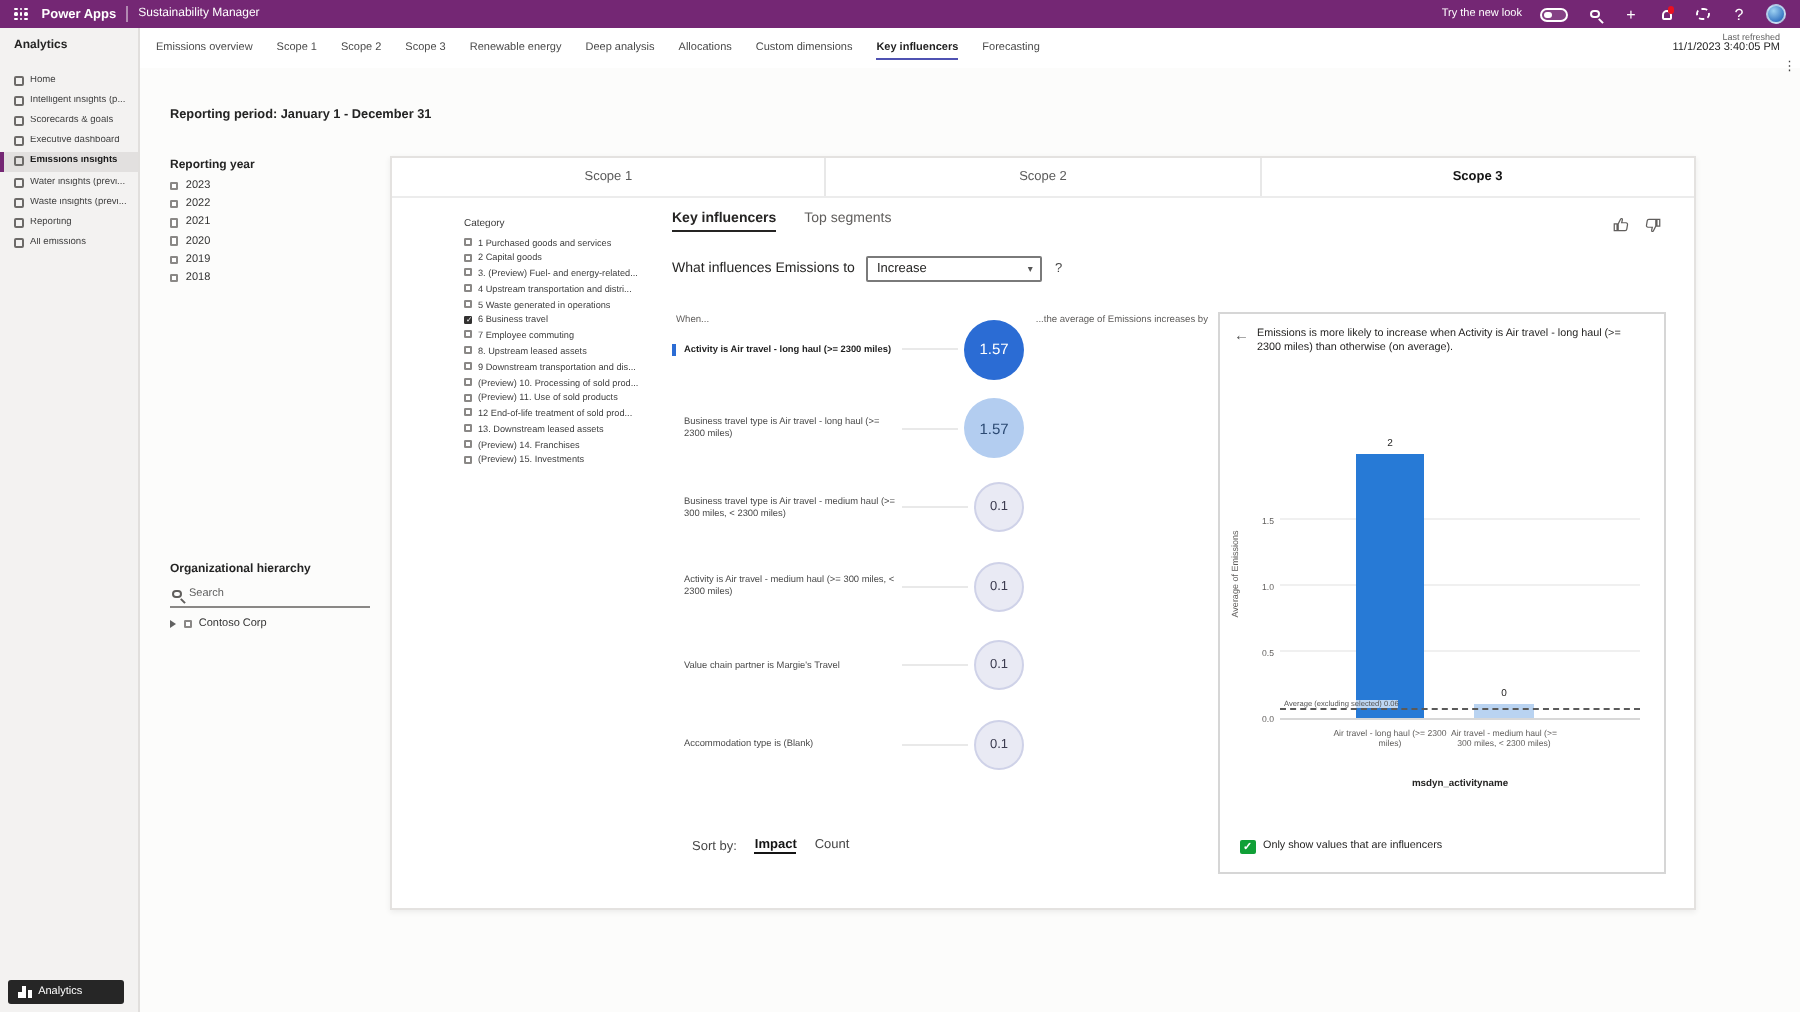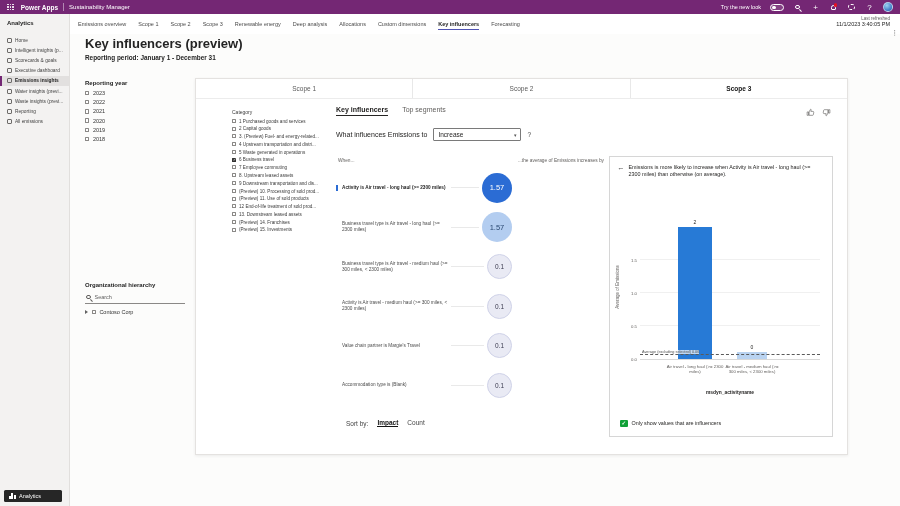--- a/index.html
+++ b/index.html
@@ -94,21 +94,21 @@
   .thumbs svg{display:block;}
 
   .question{position:absolute;left:140px;top:49px;display:flex;align-items:center;gap:6px;font-size:7px;color:#252423;}
   .dropdown{border:1px solid #7a7a7a;border-radius:1px;height:13px;width:88px;display:flex;align-items:center;justify-content:space-between;padding:0 4px;font-size:6.5px;color:#252423;background:#fff;}
   .dd-caret{font-size:5px;color:#555;}
   .help{color:#444;font-size:6.5px;}
 
   .when-label{position:absolute;left:142px;top:79px;font-size:4.8px;color:#605e5c;}
   .incby-label{position:absolute;left:250px;width:158px;top:79px;text-align:right;font-size:4.8px;color:#605e5c;}
 
-  .inf-list{position:absolute;left:140px;top:89px;width:176px;}
+  .inf-list{position:absolute;left:140px;top:76px;width:176px;}
   .inf-row{display:flex;align-items:center;height:39.5px;}
   .inf-text{width:112px;font-size:4.7px;color:#4a4a4a;line-height:1.3;padding-left:4px;border-left:2px solid transparent;}
   .inf-row.selected .inf-text{font-weight:bold;color:#1e1e1e;border-left:2px solid var(--accent);}
   .inf-line{flex:1;height:0;border-top:1px solid #e9e9e9;margin:0 3px;}
   .bubble{flex:none;border-radius:50%;display:flex;align-items:center;justify-content:center;cursor:default;}
   .bubble.large{width:30px;height:30px;font-size:7.5px;}
   .bubble.small{width:25px;height:25px;font-size:6.5px;}
   .bubble.primary{background:var(--accent);color:#fff;}
   .bubble.secondary{background:var(--bubble2-bg);color:var(--bubble2-tx);}
   .bubble.muted{background:var(--muted-bg);border:1px solid var(--muted-bd);color:#3b3b4f;}
@@ -238,21 +238,20 @@
         <div class="tab">Scope 3</div>
         <div class="tab">Renewable energy</div>
         <div class="tab">Deep analysis</div>
         <div class="tab">Allocations</div>
         <div class="tab">Custom dimensions</div>
         <div class="tab active">Key influencers</div>
         <div class="tab">Forecasting</div>
       </div>
 
     <div class="page">
-      <h1 class="page-title">Key influencers (preview)</h1>
       <div class="page-subtitle">Reporting period: January 1 - December 31</div>
 
       <div class="filters">
         <div class="f-label">Reporting year</div>
         <div id="years">
             <div class="year-row">
               <span class="cbx"></span>
               <span>2023</span>
             </div>
             <div class="year-row">

